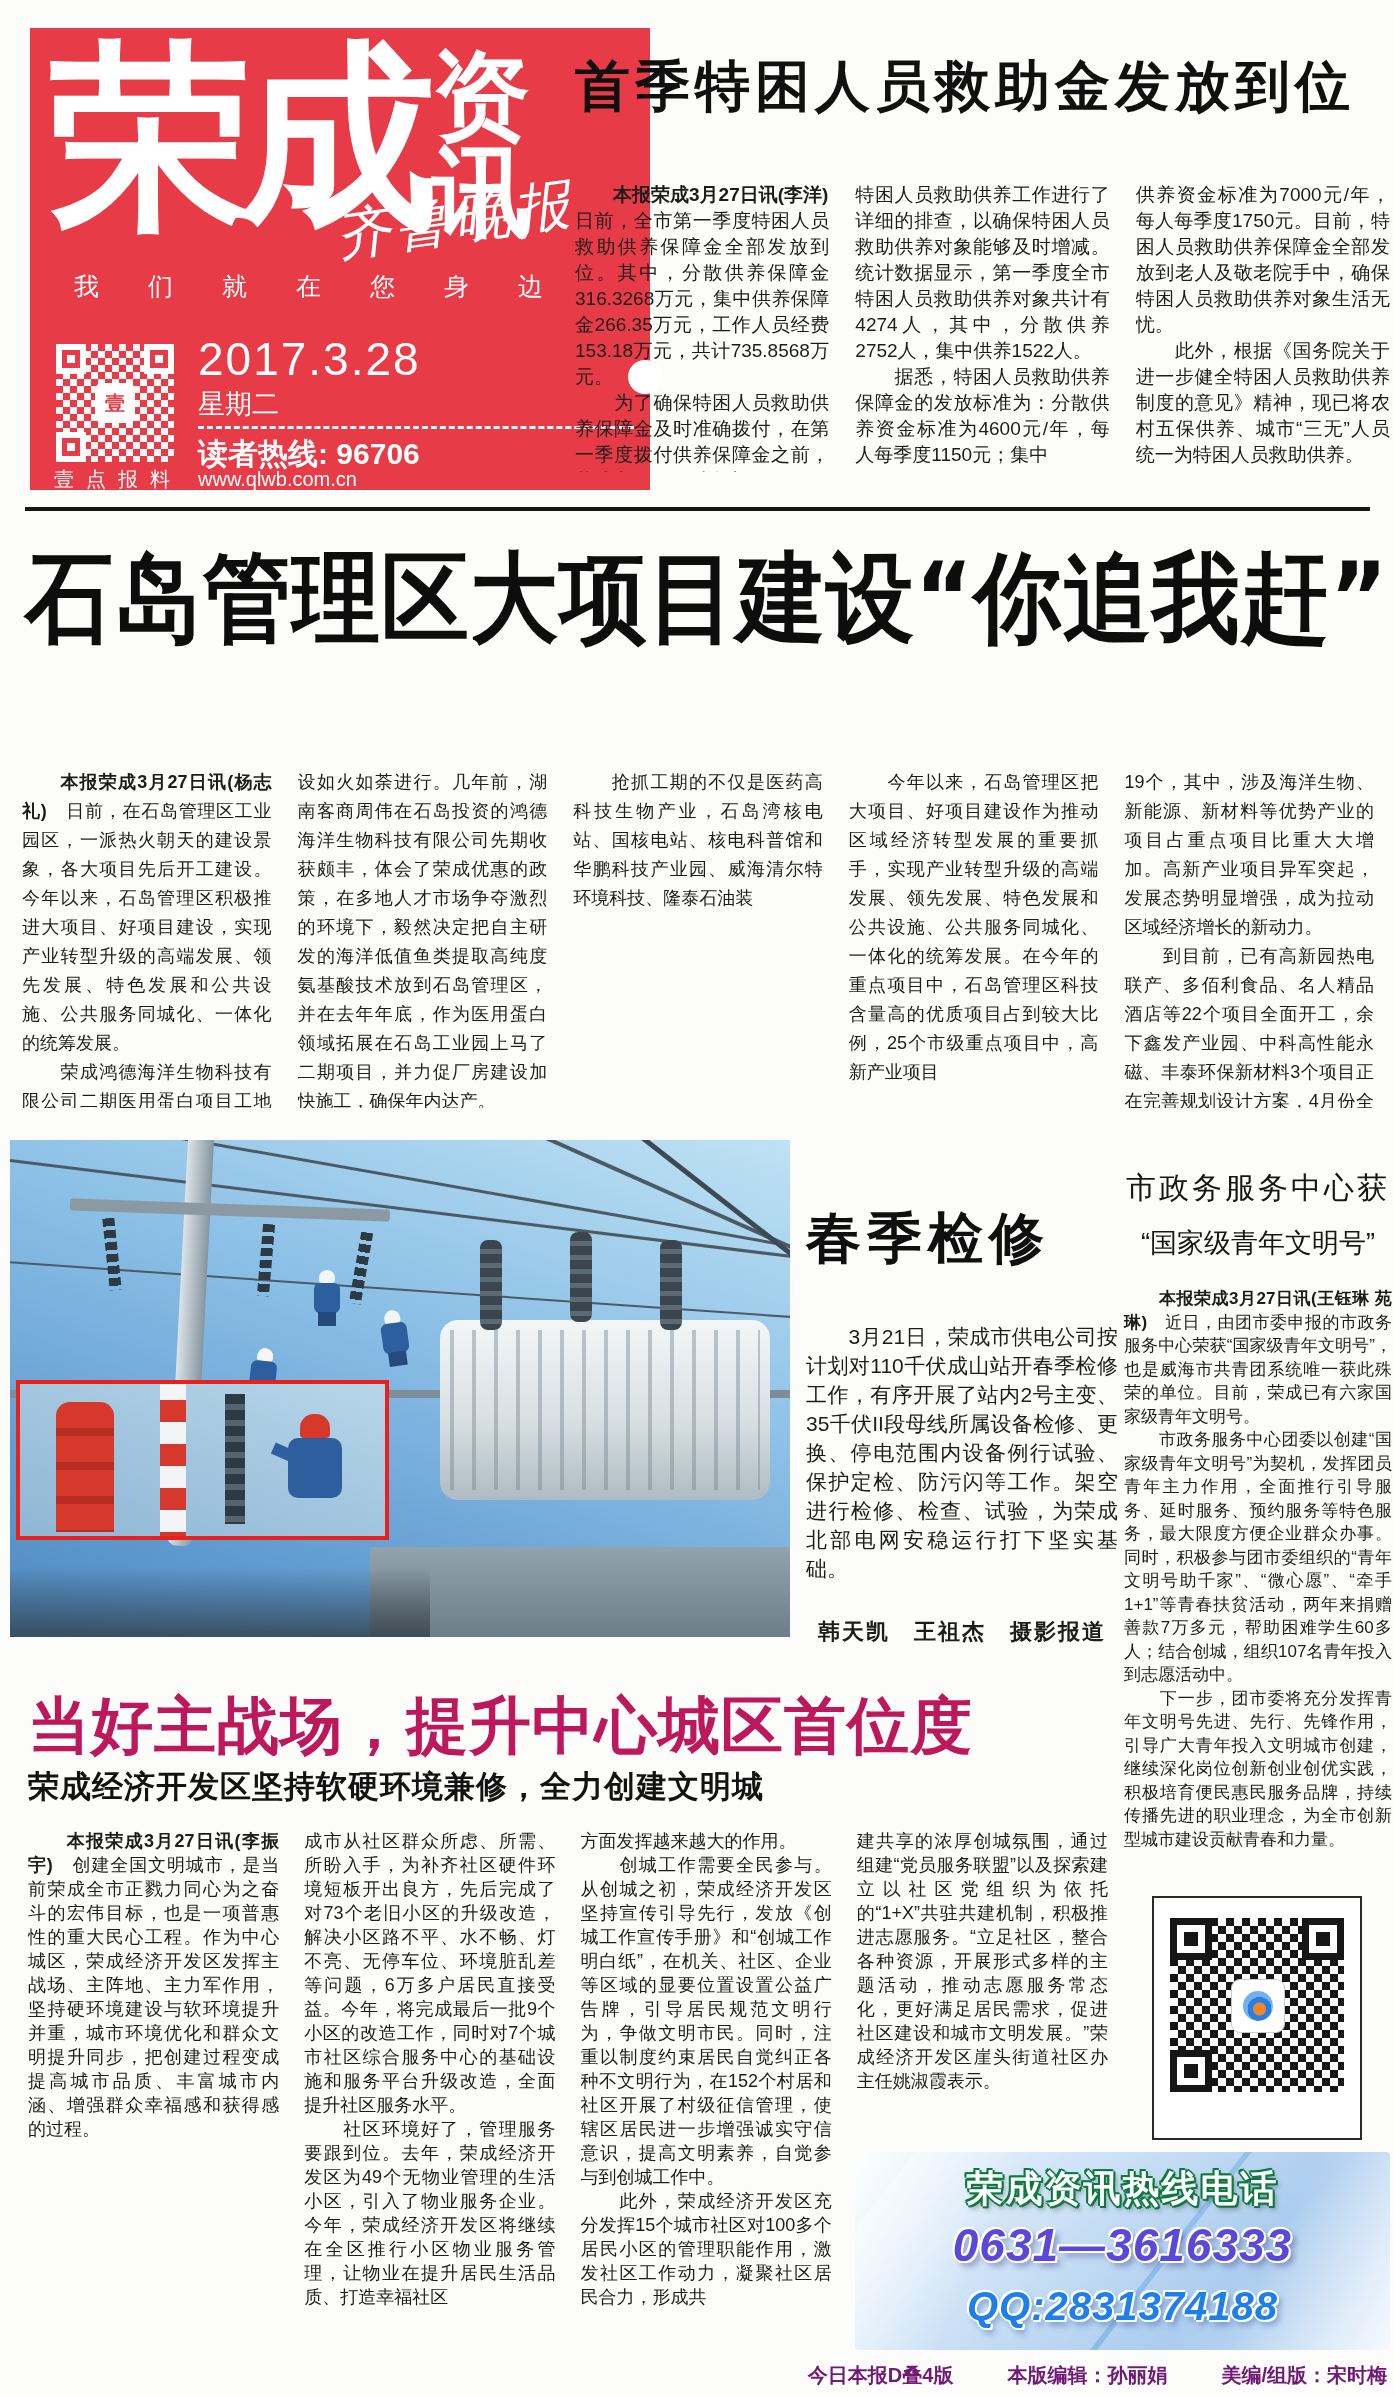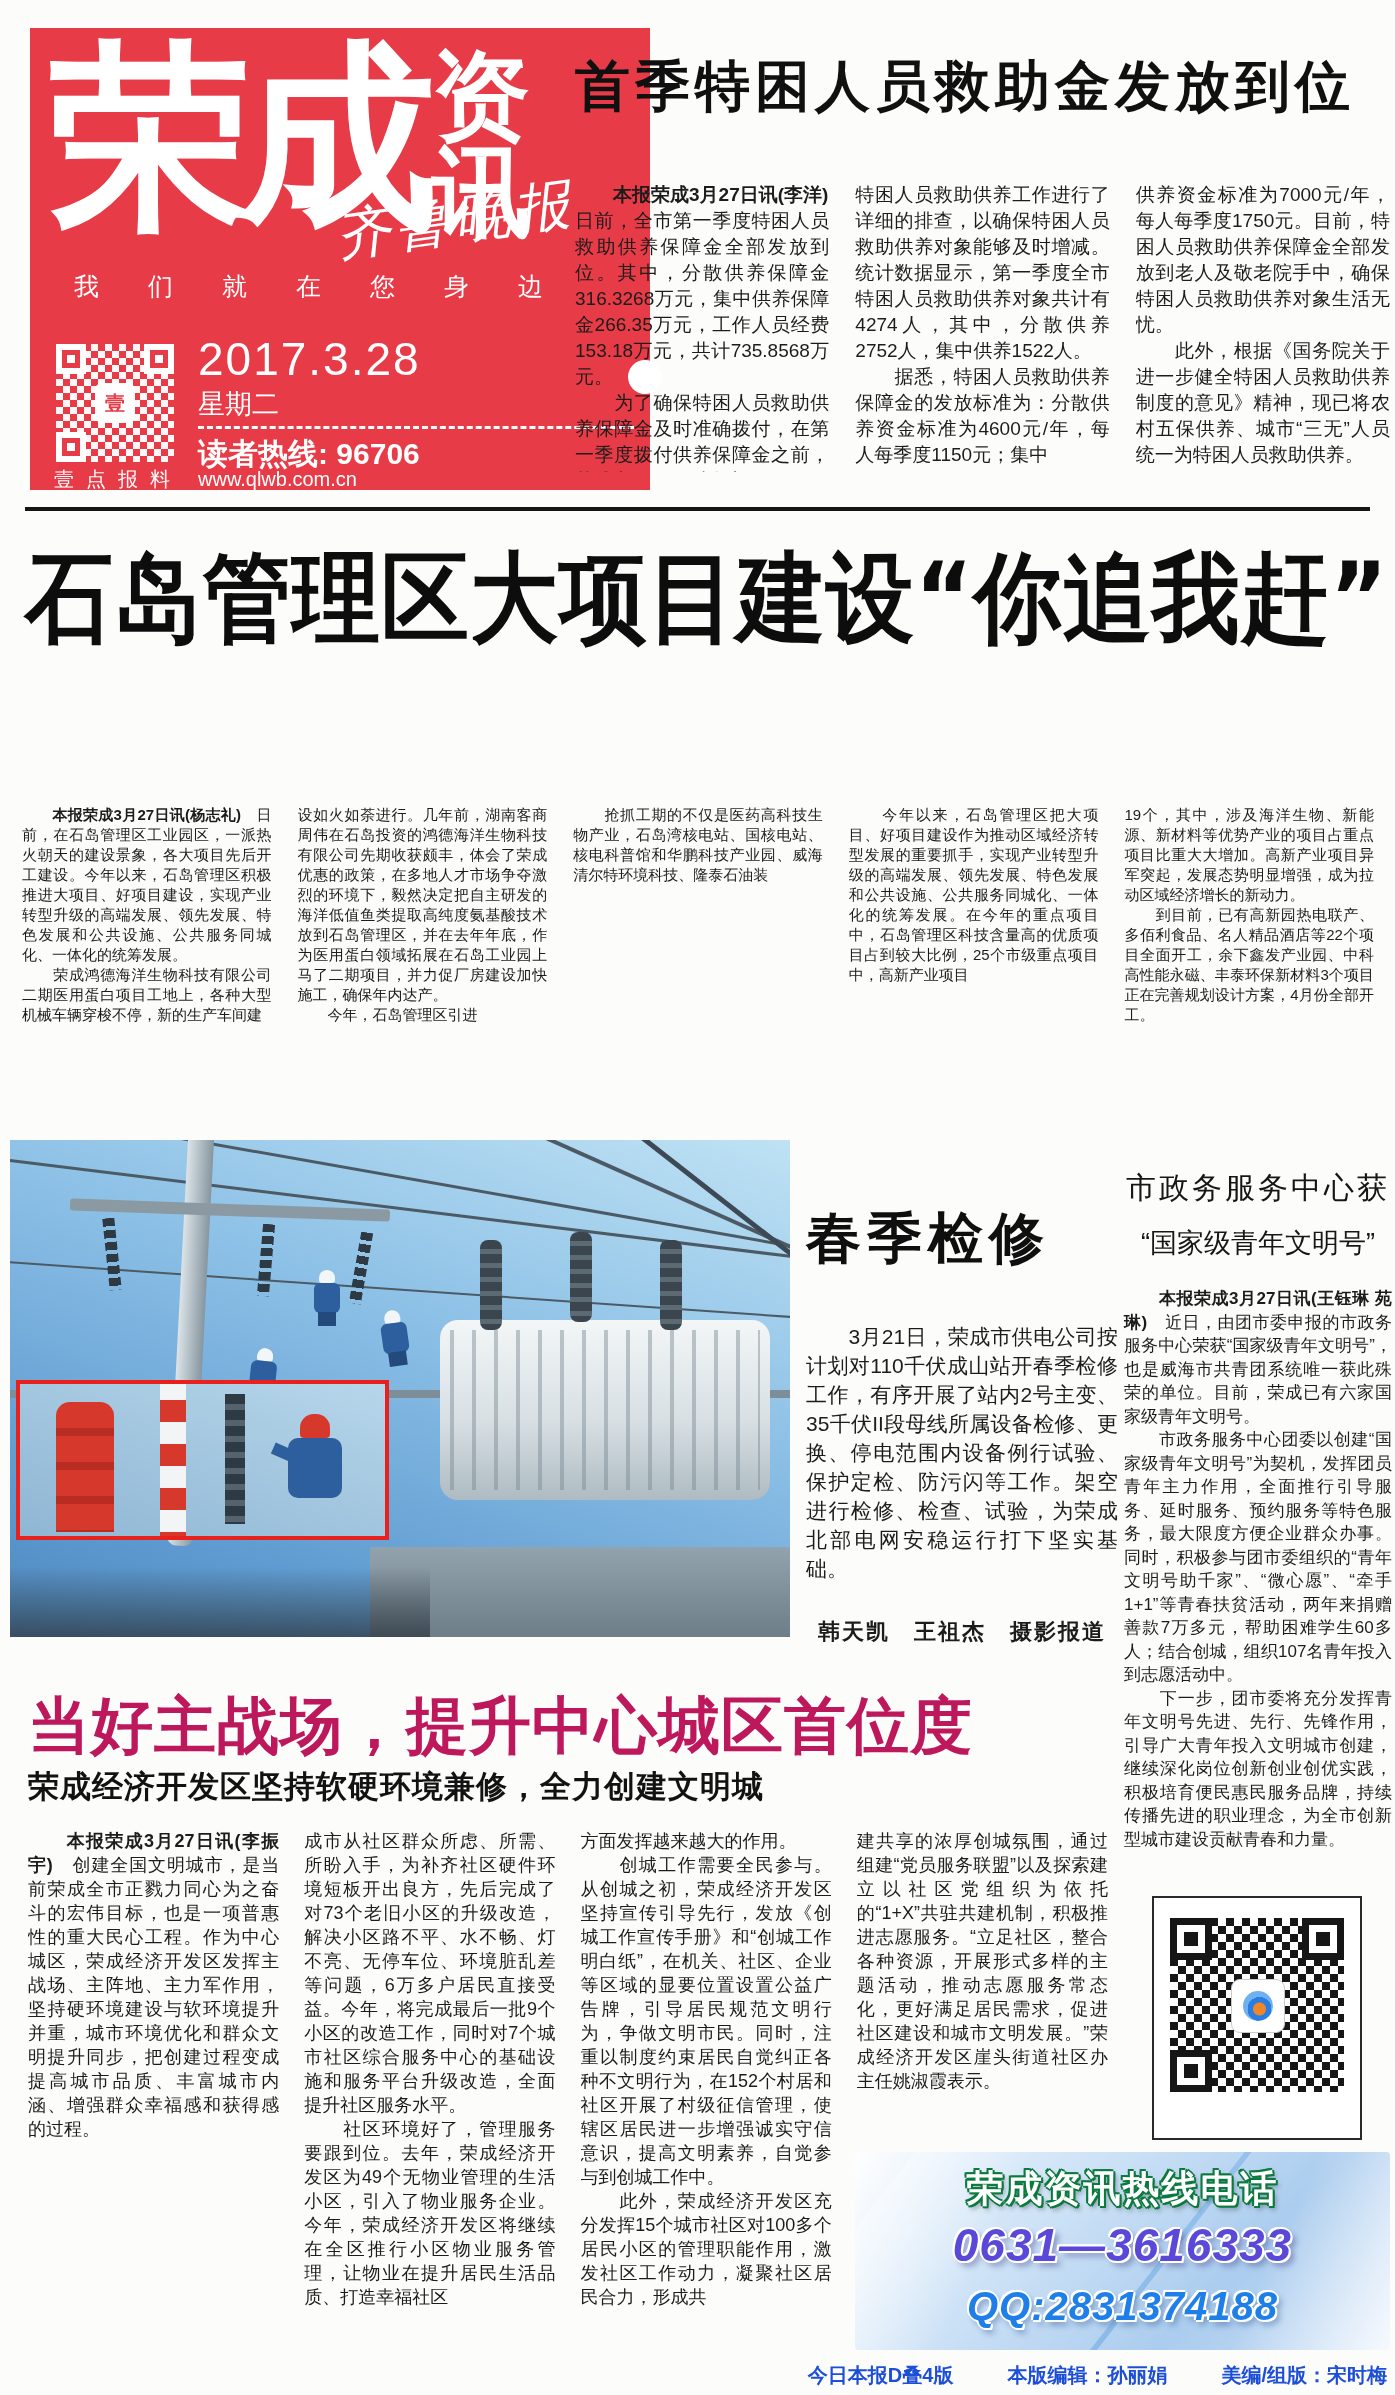--- a/index.html
+++ b/index.html
@@ -38,21 +38,21 @@
 
   .art-col p{margin:0;}
   .art-col b{font-weight:700;}
 
   
   .rule{position:absolute;left:25px;top:507px;width:1345px;height:4px;background:#151515;}
   .lead-headline{position:absolute;left:25px;top:532px;width:1365px;font-size:88px;font-weight:900;color:#0d0d0d;
                  letter-spacing:1px;white-space:nowrap;transform:scaleY(1.12);transform-origin:left top;
                  font-family:"DejaVu Sans",sans-serif;}
   .lead-cols{position:absolute;left:22px;top:768px;width:1352px;height:340px;display:flex;gap:26px;}
-  .lead-cols .art-col{flex:1;font-size:15px;line-height:20px;text-align:justify;overflow:hidden;margin-top:37px;}
+  .lead-cols .art-col{flex:1;font-size:18px;line-height:29px;text-align:justify;overflow:hidden;}
 
   
   .photo{position:absolute;left:10px;top:1140px;width:780px;height:497px;overflow:hidden;
          background:linear-gradient(200deg,#bfe2f4 0%,#8cc0e6 40%,#5e9ad0 80%,#4f88bd 100%);}
   .wire{position:absolute;background:#4c5a66;height:3px;}
   .w1{left:-60px;top:70px;width:950px;transform:rotate(7deg);}
   .w2{left:-60px;top:40px;width:950px;transform:rotate(10deg);}
   .w3{left:120px;top:-20px;width:760px;transform:rotate(24deg);height:4px;}
   .w4{left:-40px;top:150px;width:900px;transform:rotate(4deg);height:2px;}
   .w5{left:300px;top:-30px;width:600px;transform:rotate(38deg);height:5px;background:#3d4a55;}
@@ -141,21 +141,21 @@
   .s1{left:40px;top:-180px;}.s2{left:330px;top:-120px;width:90px;background:rgba(255,255,255,.45);}
   .banner-l1{position:absolute;left:0;right:0;top:12px;text-align:center;font-size:37px;font-weight:800;color:#fff;letter-spacing:2px;
              text-shadow:2px 0 0 #0c7a3e,-2px 0 0 #0c7a3e,0 2px 0 #0c7a3e,0 -2px 0 #0c7a3e,2px 2px 0 #0c7a3e,-2px -2px 0 #0c7a3e,3px 4px 5px rgba(0,0,0,.35);}
   .banner-l2{position:absolute;left:0;right:0;top:66px;text-align:center;font-size:46px;font-weight:800;font-style:italic;color:#5a49d8;letter-spacing:1px;
              text-shadow:-2px 0 0 #fff,2px 0 0 #fff,0 -2px 0 #fff,0 2px 0 #fff,2px 2px 0 #fff,-2px -2px 0 #fff,5px 5px 6px rgba(40,40,120,.45);}
   .banner-l3{position:absolute;left:0;right:0;top:132px;text-align:center;font-size:40px;font-weight:800;font-style:italic;color:#1f7fe8;letter-spacing:1px;
              text-shadow:-2px 0 0 #fff,2px 0 0 #fff,0 -2px 0 #fff,0 2px 0 #fff,2px 2px 0 #fff,-2px -2px 0 #fff,4px 5px 6px rgba(20,60,130,.45);}
 
   
   .footer{position:absolute;right:8px;top:2362px;width:800px;display:flex;justify-content:flex-end;gap:54px;
-          font-size:20px;font-weight:800;color:#1d4ed8;}
+          font-size:20px;font-weight:800;color:#701a75;}
 </style>
 </head>
 <body>
 
 <div class="page">
 
   <div class="masthead">
     <div class="m-title-row">
       <div class="m-main">荣成</div>
       <div class="m-sub">资讯</div>

